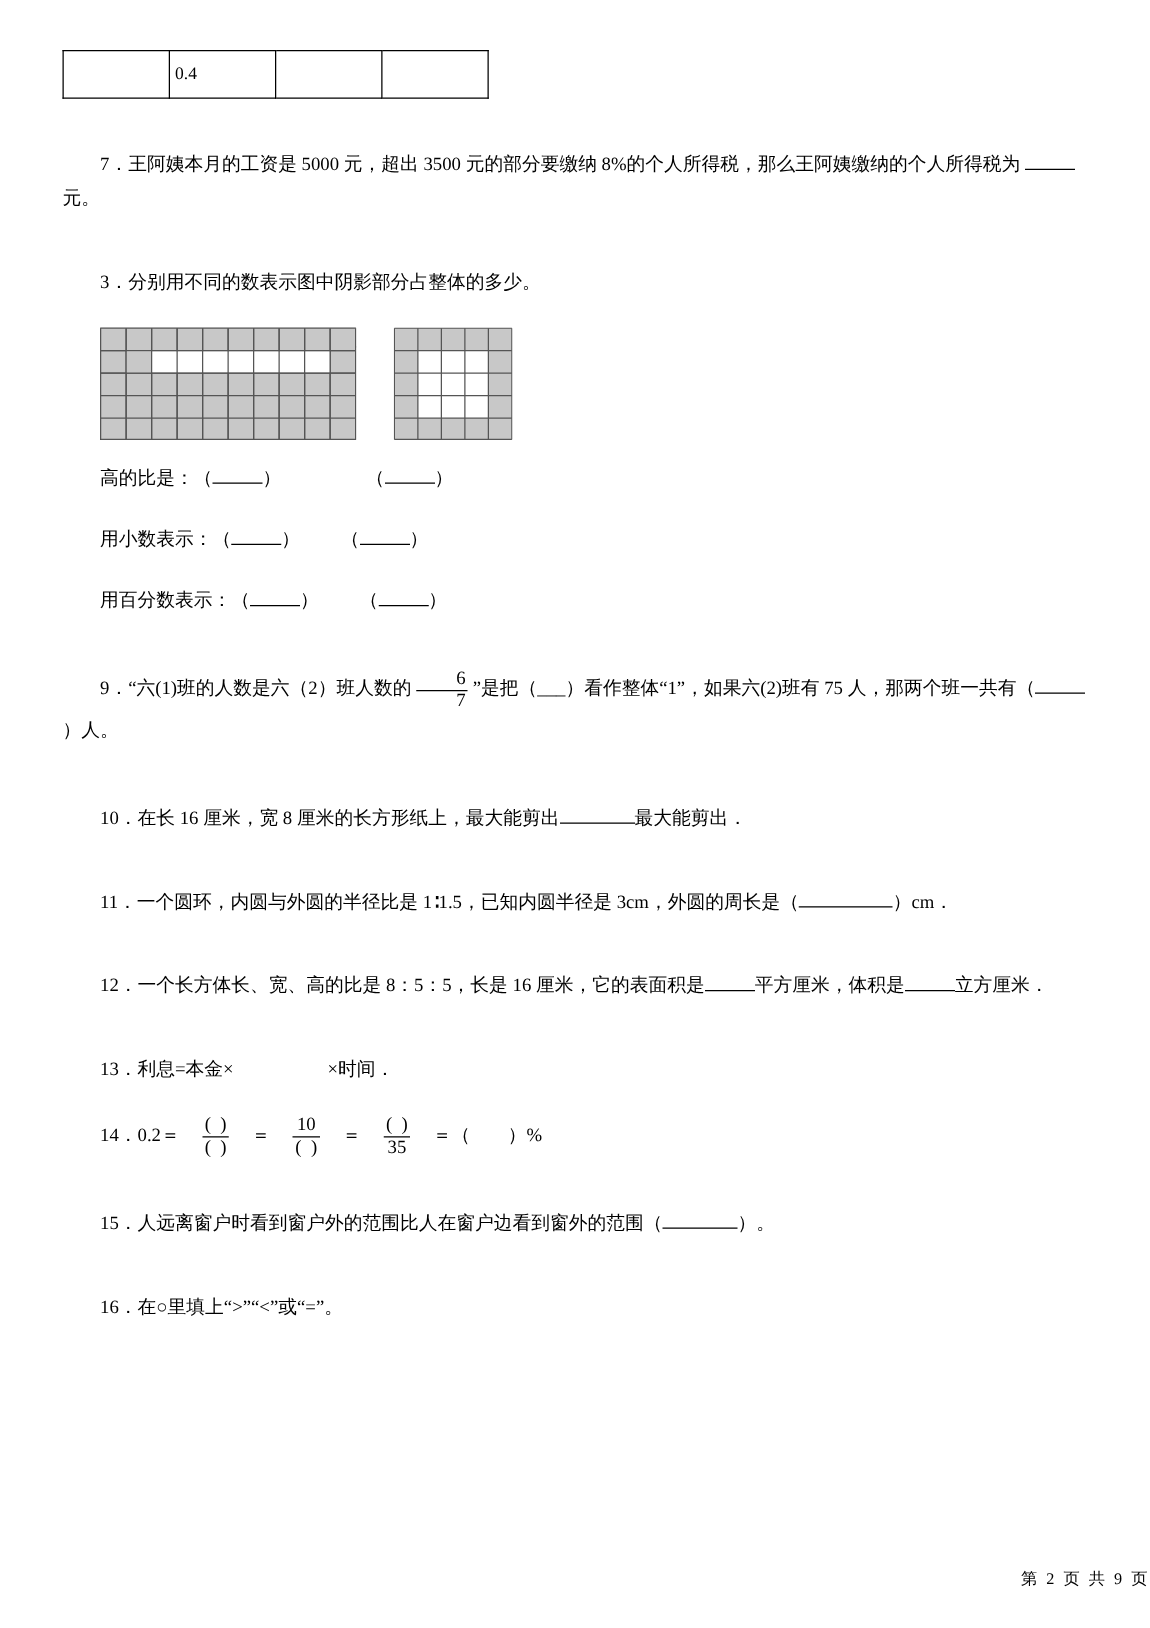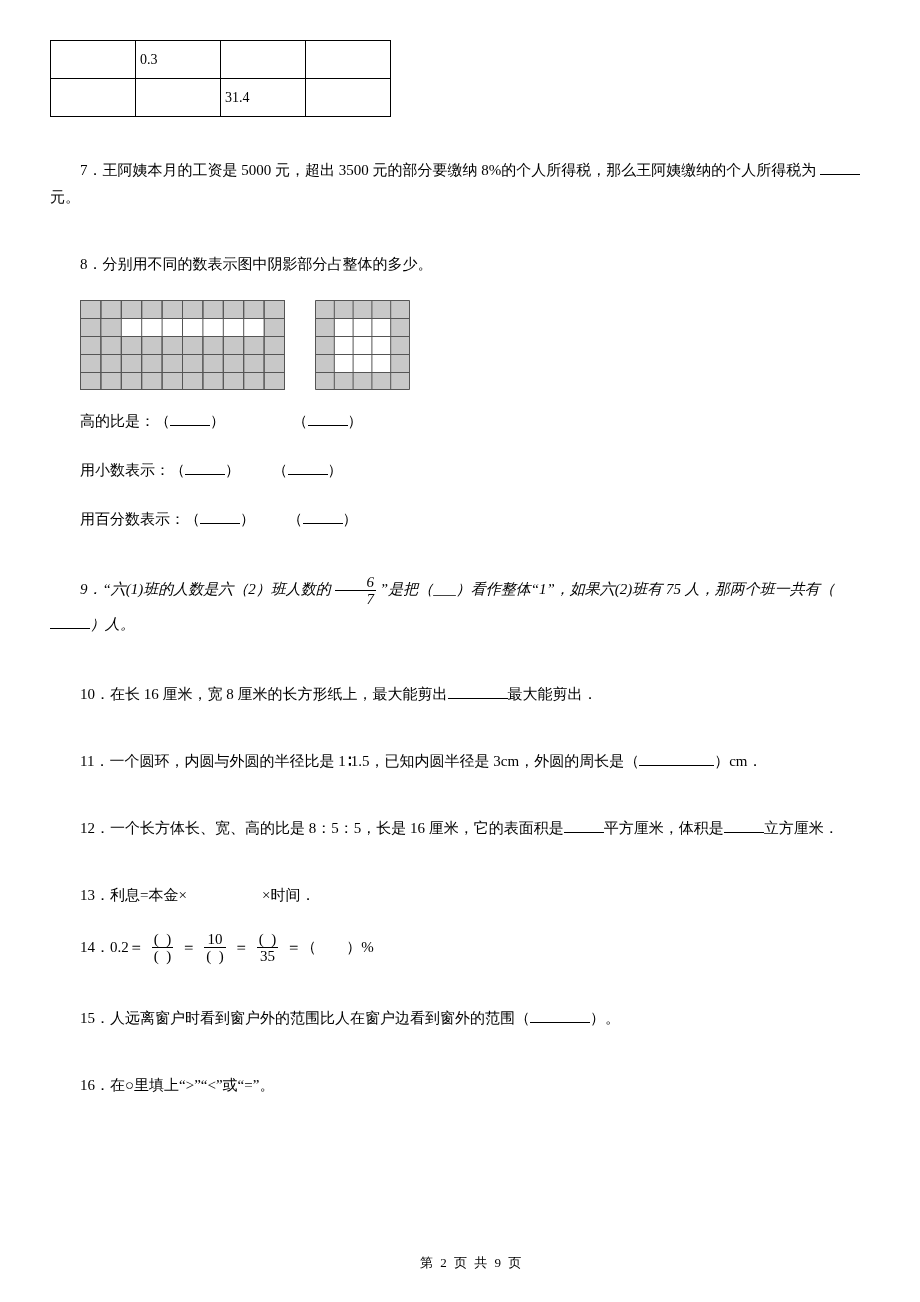--- a/index.html
+++ b/index.html
@@ -58,66 +58,60 @@
       text-align: center;
       font-size: 15px;
       line-height: 1.1;
     }
     .frac .num { display: block; border-bottom: 1px solid #000; padding: 0 2px; }
     .frac .den { display: block; padding: 0 2px; }
     .q14-eq {
       display: flex;
       align-items: center;
       margin: 0 0 22px 2em;
-      gap: 8px;
+      gap: 18px;
     }
     .q14-eq .eqtext { font-size: 15px; }
     .footer {
       position: absolute;
       bottom: 28px;
       left: 0;
       width: 100%;
-      text-align: center;
+      text-align: right;
       font-size: 13px;
       letter-spacing: 2px;
       padding-left: 23px;
     }
     .inline-frac-wrap {
       display: inline-flex;
       align-items: center;
       vertical-align: middle;
     }
   </style>
 </head>
 <body>
 
 <table class="table">
   <tbody>
       <tr>
     <td></td>
-    <td>0.3</td>
+    <td>0.4</td>
     <td></td>
-    <td></td>
-  </tr>
-  <tr>
-    <td></td>
-    <td></td>
-    <td>31.4</td>
     <td></td>
   </tr>
 </tbody>
   </table>
 
 <p class="para" style="text-indent:2em;">
   <span>7．王阿姨本月的工资是 5000 元，超出 3500 元的部分要缴纳 8%的个人所得税，那么王阿姨缴纳的个人所得税为</span>
   <span class="blank"></span>
   <span>元。</span>
 </p>
 
-<p class="para">8．分别用不同的数表示图中阴影部分占整体的多少。</p>
+<p class="para">3．分别用不同的数表示图中阴影部分占整体的多少。</p>
 
 <div class="grids-wrap">
   <div class="grid1">
     <svg width="205" height="90">
       <rect x="0.5" y="0.5" width="204" height="15" fill="#c8c8c8" stroke="#000"></rect>
       <rect x="0.5" y="15.5" width="204" height="74" fill="#c8c8c8" stroke="#000"></rect>
 
       <rect x="0.5" y="0.5" width="204" height="89" fill="#fff" stroke="none"></rect>
 
       <rect x="0.5" y="0.5" width="204" height="18" fill="#c8c8c8"></rect>
@@ -201,21 +195,21 @@
   <span style="display:inline-block; width:25px;"></span>
   <span>（</span><span class="blank"></span><span>）</span>
 </p>
 
 <p class="rep-line">
   <span>用百分数表示：（</span><span class="blank"></span><span>）</span>
   <span style="display:inline-block; width:25px;"></span>
   <span>（</span><span class="blank"></span><span>）</span>
 </p>
 
-<p class="para" style="line-height:2.2;font-style:italic;">
+<p class="para" style="line-height:2.2;">
   <span>9．“六(1)班的人数是六（2）班人数的</span>
   <span class="inline-frac-wrap">
     <span class="frac">
       <span class="num">6</span>
       <span class="den">7</span>
     </span>
   </span>
   <span>”是把（___）看作整体“1”，如果六(2)班有 75 人，那两个班一共有（</span><span class="blank"></span><span>）人。</span>
 </p>
 

